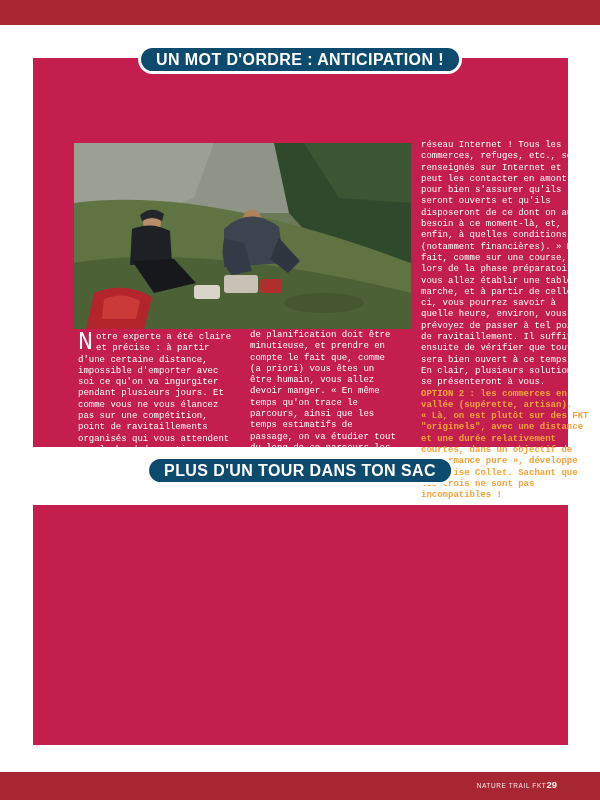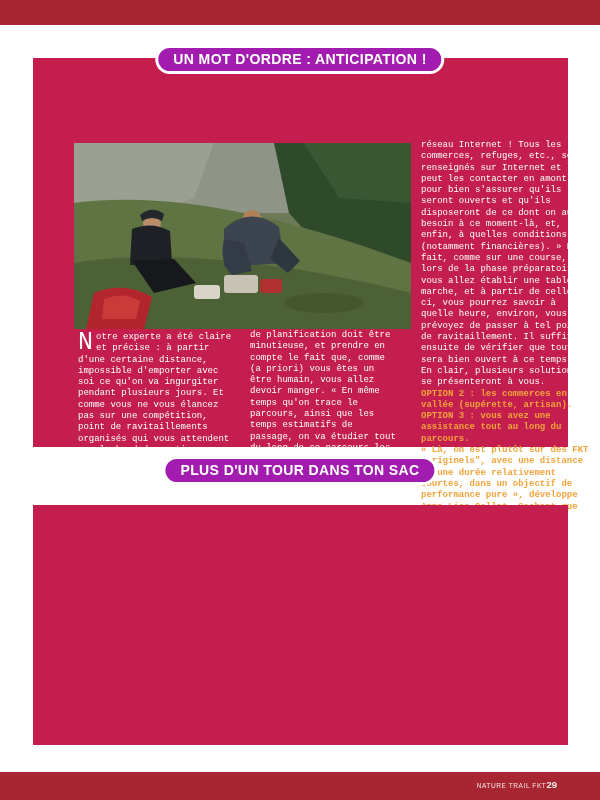--- a/index.html
+++ b/index.html
@@ -13,22 +13,22 @@
   .footer{
     position:absolute;right:43px;top:779px;color:#f3eaea;
     font-size:6.5px;letter-spacing:0.6px;display:flex;align-items:baseline;gap:0;
   }
   .footer .pagenum{font-size:9.5px;font-weight:bold;letter-spacing:0;}
   .block{position:absolute;background:#c31e4d;}
   .block1{left:33px;top:58px;width:535px;height:389px;}
   .block2{left:33px;top:505px;width:535px;height:240px;}
   .pill{
     position:absolute;left:50%;transform:translateX(-50%);
-    background:#a21caf;color:#ffffff;border:3px solid #ffffff;border-radius:16px;
-    font-weight:bold;font-size:14px;letter-spacing:0.4px;line-height:23px;
+    background:#0c4a6e;color:#ffffff;border:3px solid #ffffff;border-radius:16px;
+    font-weight:bold;font-size:16px;letter-spacing:0.4px;line-height:23px;
     padding:0 15px;white-space:nowrap;z-index:5;
   }
   .pill1{top:45px;}
   .pill2{top:456px;}
   .photo{position:absolute;overflow:hidden;}
   .photo1{left:41px;top:85px;width:337px;height:186px;}
   .col{
     position:absolute;color:#ffffff;font-size:9px;line-height:11.3px;
     text-align:left;
   }
@@ -96,21 +96,20 @@
     </p>
   </div>
 
   <div class="col s1c2">
     <p><span>de planification doit être minutieuse, et prendre en compte le fait que, comme (a priori) vous êtes un être humain, vous allez devoir manger. « En même temps qu'on trace le parcours, ainsi que les temps estimatifs de passage, on va étudier tout du long de ce parcours les possibilités de ravitaillement », explique l'experte. « Sur les FKT, on traverse souvent des refuges ou mieux, des vallées. » En pratique, rien de bien compliqué, surtout aujourd'hui ! « C'est assez simple à réaliser avec une carte Top 25 IGN, et un ordinateur muni d'un bon</span></p>
   </div>
 
   <div class="col s1c3">
     <p><span>réseau Internet ! Tous les commerces, refuges, etc., sont renseignés sur Internet et l'on peut les contacter en amont pour bien s'assurer qu'ils seront ouverts et qu'ils disposeront de ce dont on aura besoin à ce moment-là, et, enfin, à quelles conditions (notamment financières). » En fait, comme sur une course, lors de la phase préparatoire, vous allez établir une table de marche, et à partir de celle-ci, vous pourrez savoir à quelle heure, environ, vous prévoyez de passer à tel point de ravitaillement. Il suffit ensuite de vérifier que tout sera bien ouvert à ce temps T. En clair, plusieurs solutions se présenteront à vous.</span></p>
     <p class="opt"><span>OPTION 2 :</span><span> les commerces en vallée (supérette, artisan).</span></p>
-    <p class="opt"><span>OPTION 3 :</span><span> vous avez une assistance tout au long du parcours.</span></p>
     <p class="opt"><span>« Là, on est plutôt sur des FKT "originels", avec une distance et une durée relativement courtes, dans un objectif de performance pure », développe Anne-Lise Collet. Sachant que les trois ne sont pas incompatibles !</span></p>
   </div>
 </div>
 
 <div class="pill pill2">PLUS D'UN TOUR DANS TON SAC</div>
 <div class="block block2">
 
   
 
   

